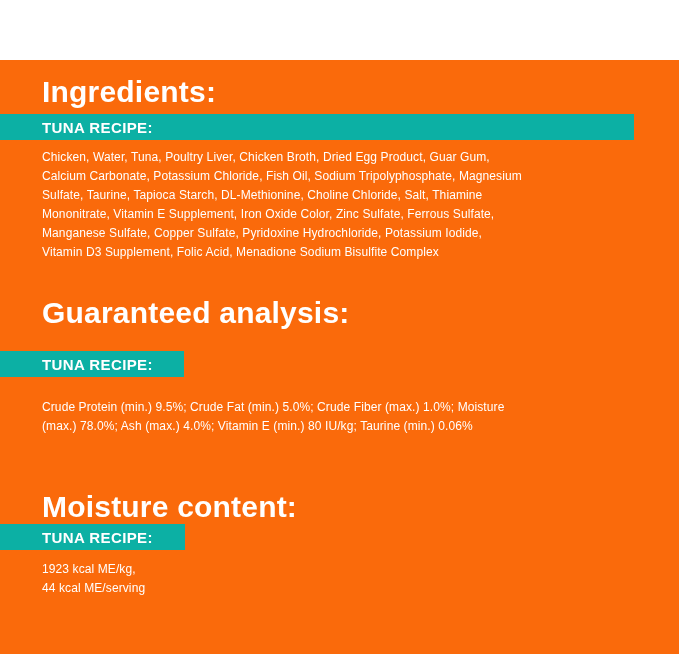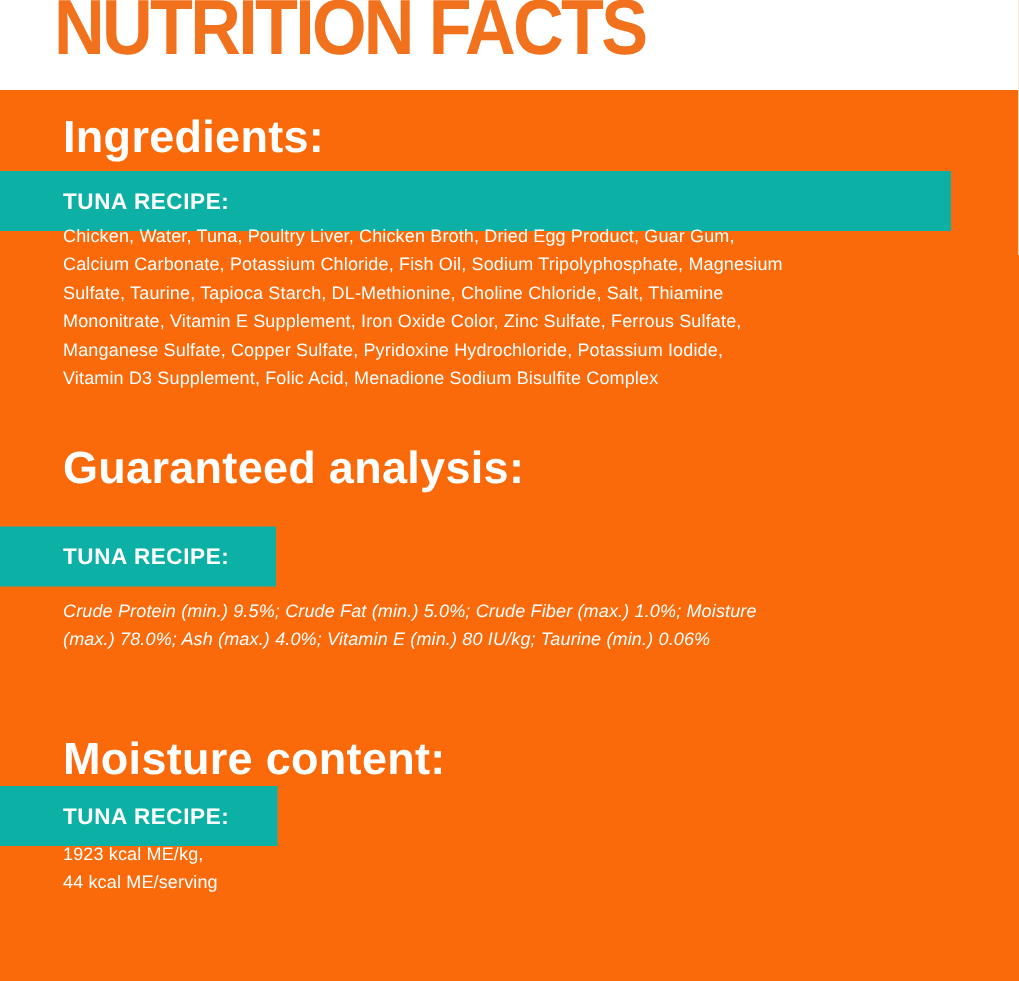--- a/index.html
+++ b/index.html
@@ -30,54 +30,51 @@
   .content-panel{
     position:absolute;left:0;top:60px;width:679px;height:594px;
     background:var(--orange-bg,#FA6A0B);
   }
   .section-heading{
     position:absolute;left:42px;
     font-size:30px;font-weight:bold;line-height:28px;
     color:var(--text-white,#fff);letter-spacing:0.2px;
   }
   .recipe-banner{
-    position:absolute;left:0;height:40px;
+    position:absolute;left:0;height:26px;
     background:var(--teal,#0CB0A4);
     display:flex;align-items:center;
   }
   .recipe-banner-label{
     margin-left:42px;
     font-size:15px;font-weight:bold;letter-spacing:0.4px;
     color:var(--text-white,#fff);white-space:nowrap;
   }
   .section-body{
     position:absolute;left:42px;width:605px;
     font-size:12px;line-height:19px;
     color:var(--text-white,#fff);
     white-space:pre-line;letter-spacing:0.1px;
   }
   
   #ing-heading{top:18px;}
   #ing-banner{top:54px;width:634px;}
   #ing-body{top:88px;}
   #ga-heading{top:239px;}
   #ga-banner{top:291px;width:184px;}
-  #ga-body{top:338px;font-style:italic;}
+  #ga-body{top:338px;}
   #cal-heading{top:433px;}
   #cal-banner{top:464px;width:185px;}
   #cal-body{top:500px;}
 </style>
 </head>
 <body>
 
 <div class="page">
 
-  <div class="header-strip">
-    <h1 class="page-title">NUTRITION FACTS</h1>
-  </div>
 
   <div class="content-panel">
 
     <div>
       <h2 class="section-heading" id="ing-heading">Ingredients:</h2>
       <div class="recipe-banner" id="ing-banner">
         <span class="recipe-banner-label">TUNA RECIPE:</span>
       </div>
       <p class="section-body" id="ing-body">Chicken, Water, Tuna, Poultry Liver, Chicken Broth, Dried Egg Product, Guar Gum,
 Calcium Carbonate, Potassium Chloride, Fish Oil, Sodium Tripolyphosphate, Magnesium

